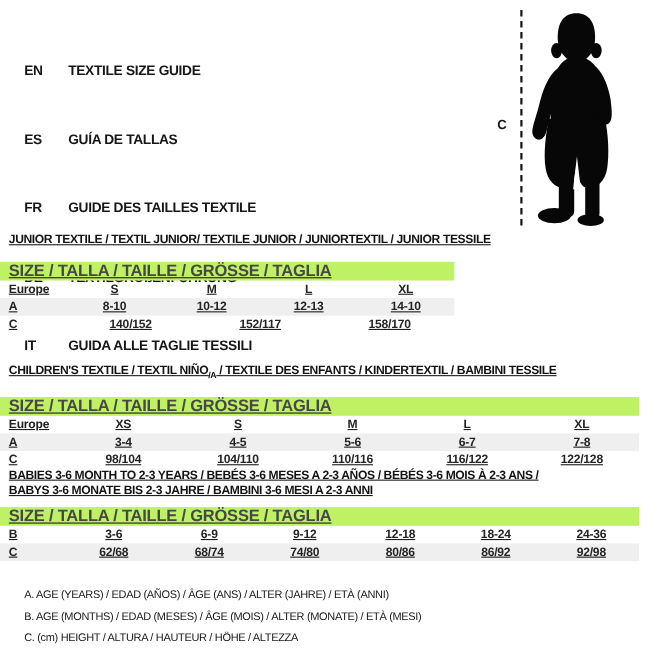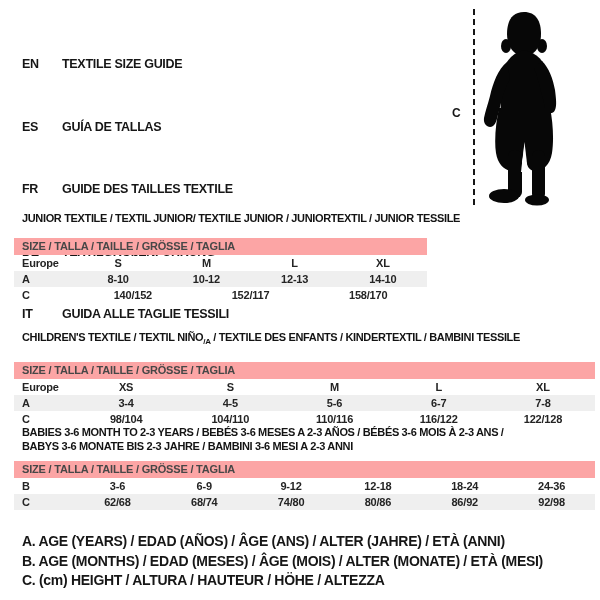--- a/index.html
+++ b/index.html
@@ -28,58 +28,58 @@
     position: absolute; left: 473px; top: 9px; height: 196px; width: 0;
     border-left: 2.5px dashed #161616;
   }
   .measure-label {
     position: absolute; left: 452px; top: 106px;
     font-size: 12px; font-weight: 700; color: #161616;
   }
   .figure-svg { position: absolute; left: 482px; top: 8px; }
 
   
-  .section { position: absolute; left: 22px; }
+  .section { position: absolute; left: 8px; text-decoration: underline; }
   .sec-1 { top: 211px; }
   .sec-2 { top: 318px; margin-top: 12px; }
   .sec-3 { top: 425px; }
 
   .table-title {
     font-size: 11px; font-weight: 700; letter-spacing: -0.35px; color: #131313;
     line-height: 14px; white-space: nowrap;
   }
   .title-sub { font-size: 8px; vertical-align: sub; }
   .sec-1 .table-title, .sec-2 .table-title { margin-bottom: 13px; }
   .sec-3 .title-lines { margin-bottom: 8px; }
 
   .size-table { position: relative; margin-left: -8px; }
   .w-narrow { width: 413px; }
   .w-wide { width: 581px; }
 
   .size-header {
     height: 17px; line-height: 17px;
-    background: #fca5a5;
-    font-size: 11px; font-weight: 700; letter-spacing: -0.2px; color: #474747;
+    background: #bef264;
+    font-size: 15px; font-weight: 700; letter-spacing: -0.2px; color: #474747;
     padding-left: 8px; white-space: nowrap;
   }
   .trow { display: flex; height: 16px; line-height: 17px; }
   .trow.alt { background: #efefef; }
   .tlabel {
     width: 60px; padding-left: 8px;
     font-size: 11px; font-weight: 700; letter-spacing: -0.2px; color: #242424;
   }
   .tcell {
     flex: 1; text-align: center;
     font-size: 11px; font-weight: 700; letter-spacing: -0.2px; color: #242424;
   }
 
   
   .notes { position: absolute; left: 22px; top: 532px; }
   .note-line {
-    font-size: 14px; font-weight: 700; letter-spacing: -0.3px; color: #161616;
+    font-size: 10px; font-weight: 400; letter-spacing: -0.3px; color: #161616;
     line-height: 19.5px; white-space: nowrap;
   }
 </style>
 </head>
 <body>
 
 <div class="lang-block">
   <div class="lang-row">
     <span class="lang-code">EN</span>
     <span class="lang-text">TEXTILE SIZE GUIDE</span>

